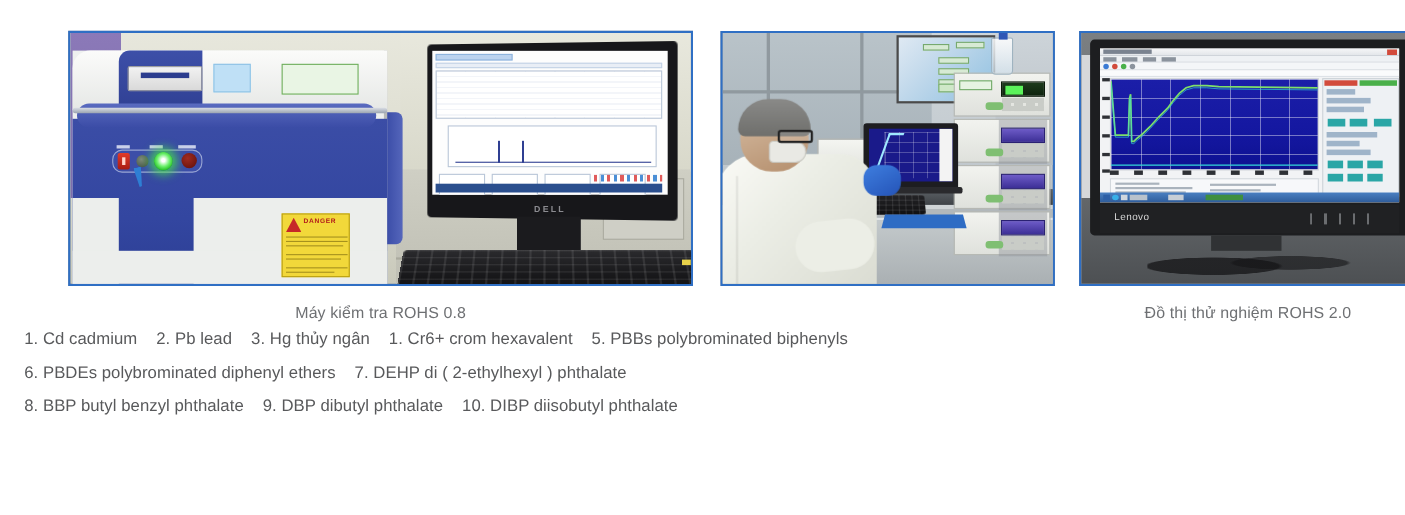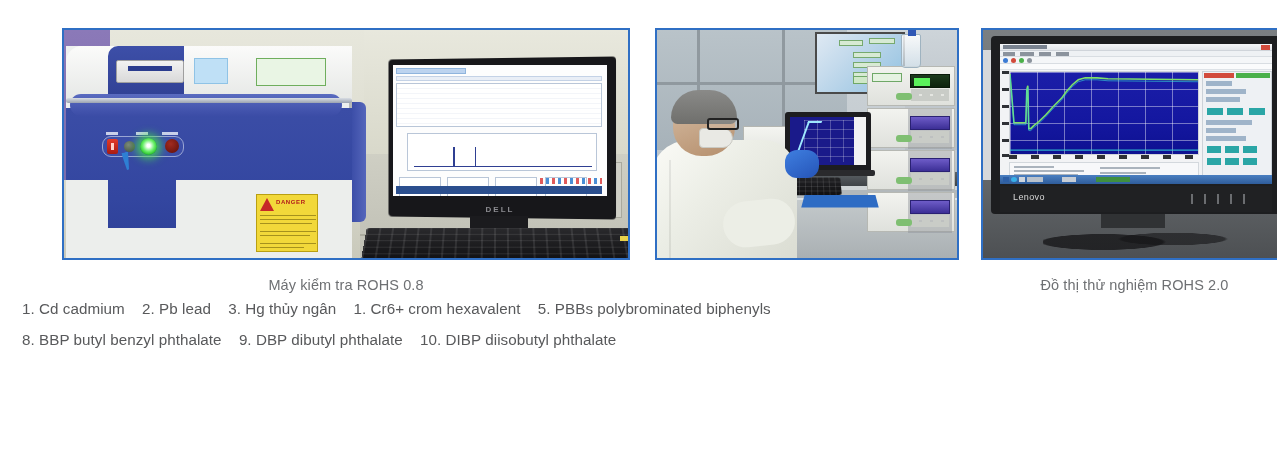--- a/index.html
+++ b/index.html
@@ -155,21 +155,21 @@
   }
   .f1-mach .danger .ln{
     position:absolute; left:3px; height:1px; background:#8c7a14; opacity:.75;
   }
   .f1-mach .sidebar-r{
     position:absolute; left:286px; top:56px; width:14px; height:120px;
     background:linear-gradient(90deg,#3c4ea8,#5566bb); border-radius:0 6px 6px 0;
   }
   
   .f1-mon{
-    position:absolute; left:322px; top:28px; width:228px; height:160px;
+    position:absolute; left:322px; top:9px; width:228px; height:160px;
   }
   .f1-mon .bezel{
     position:absolute; inset:0; background:#17171a; border-radius:4px;
     transform:perspective(400px) rotateY(-4deg);
   }
   .f1-mon .screen{
     position:absolute; left:7px; top:7px; right:7px; bottom:22px;
     background:#fdfdfd; overflow:hidden;
   }
   .f1-mon .dell{
@@ -590,19 +590,23 @@
 <div class="content">
 
   <div class="line">
     <span class="it">1. Cd cadmium</span>
     <span class="it">2. Pb lead</span>
     <span class="it">3. Hg thủy ngân</span>
     <span class="it">1.  Cr6+ crom hexavalent</span>
     <span class="it">5. PBBs polybrominated biphenyls</span>
   </div>
 
+  <div class="line">
+    <span class="it">6. PBDEs polybrominated diphenyl ethers</span>
+    <span class="it">7. DEHP di ( 2-ethylhexyl ) phthalate</span>
+  </div>
 
   <div class="line">
     <span class="it">8. BBP butyl benzyl phthalate</span>
     <span class="it">9. DBP dibutyl phthalate</span>
     <span class="it">10. DIBP diisobutyl phthalate</span>
   </div>
 </div>
 
 </body></html>

